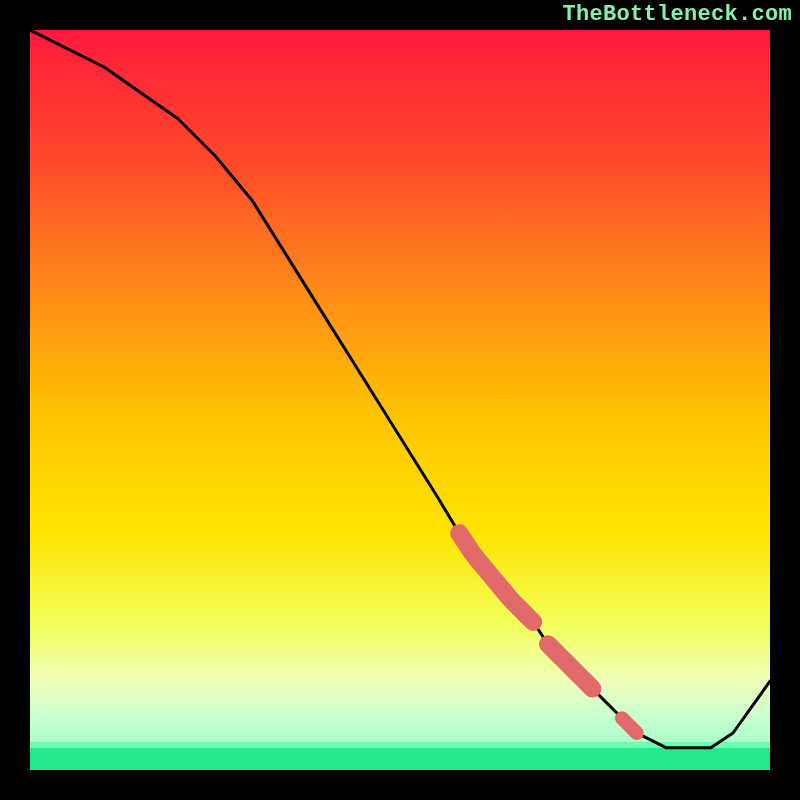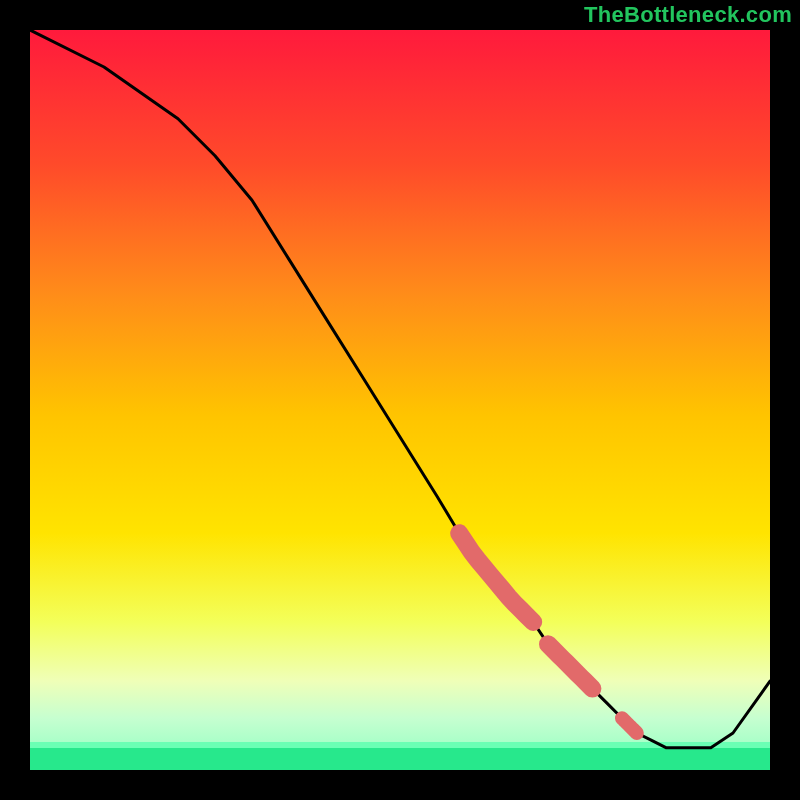--- a/index.html
+++ b/index.html
@@ -1,18 +1,18 @@
 <!DOCTYPE html>
 <html><head>
 <meta charset="utf-8">
 <style>
   html,body{margin:0;padding:0;width:800px;height:800px;background:#000;overflow:hidden;}
   .frame{position:absolute;left:0;top:0;width:800px;height:800px;}
   .plot{position:absolute;left:30px;top:30px;width:740px;height:740px;}
-  .watermark{position:absolute;top:2px;right:8px;font-family:Liberation Sans, sans-serif;font-size:22px;font-weight:600;color:#22c55e;letter-spacing:0.3px;}
+  .watermark{position:absolute;top:2px;right:8px;font-family:Liberation Mono, monospace;font-size:22px;font-weight:600;color:#86efac;letter-spacing:0.3px;}
   svg{position:absolute;left:0;top:0;}
 </style>
 </head>
 <body>
 
 <div class="frame">
   <div class="plot">
 
     <svg width="740" height="740" viewBox="0 0 740 740">
       <defs>

